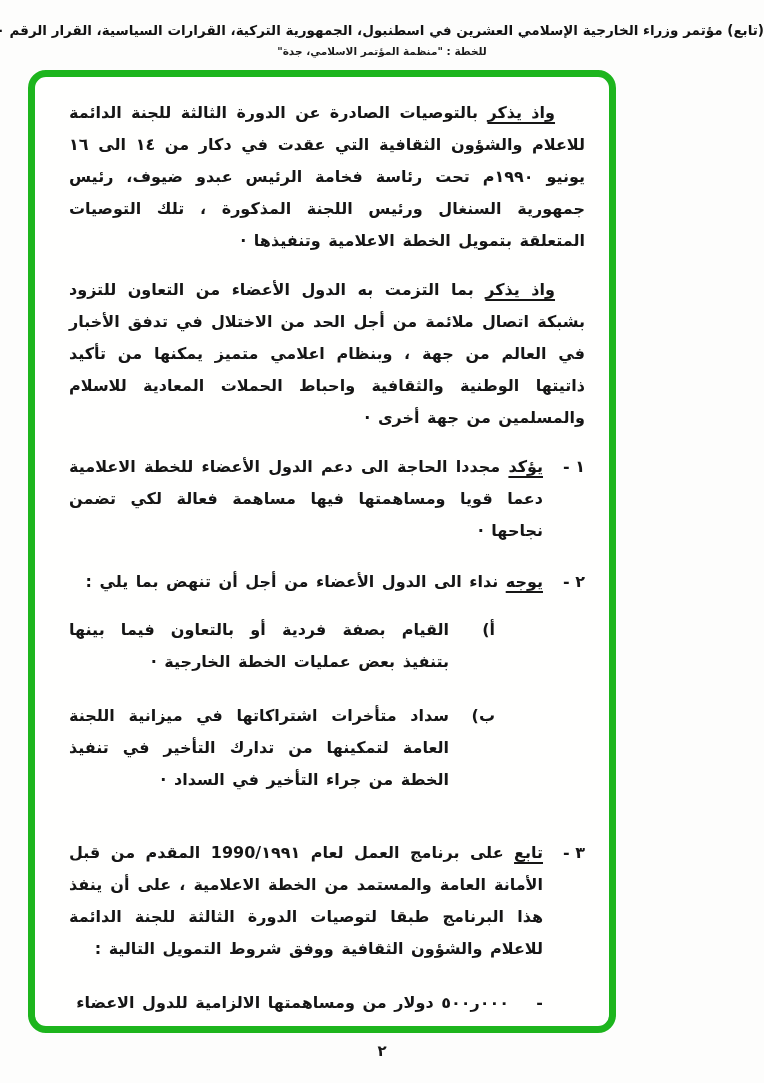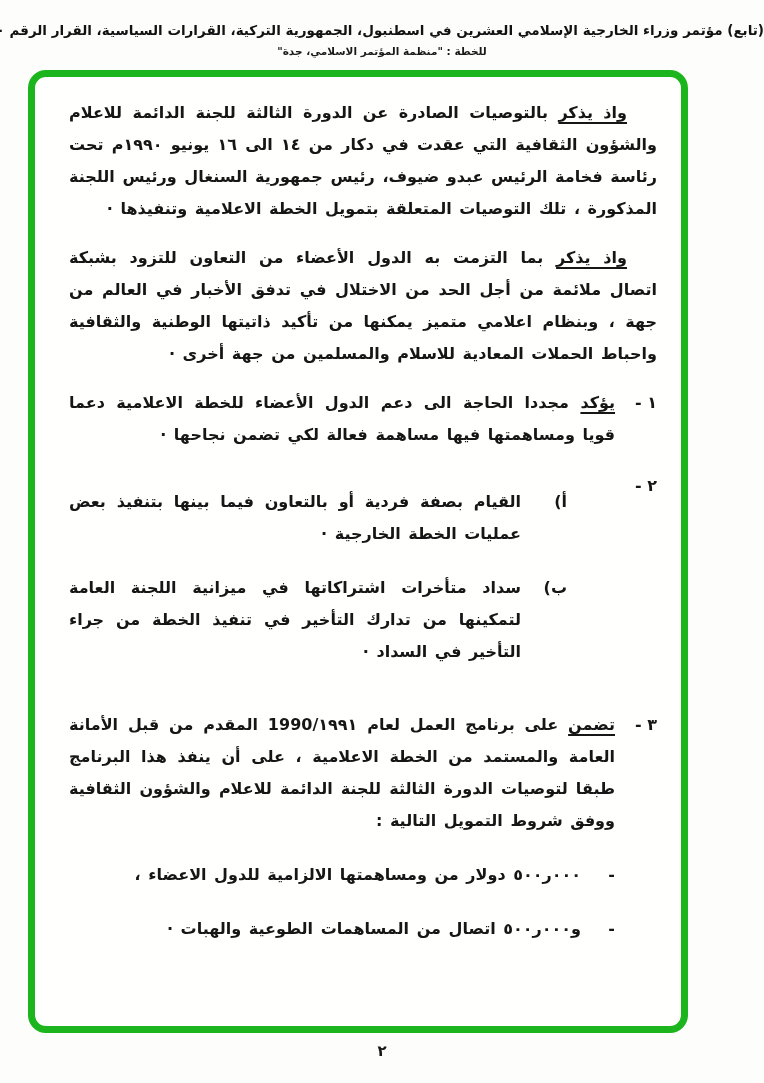--- a/index.html
+++ b/index.html
@@ -29,21 +29,21 @@
     text-align: center;
     font-size: 10.5px;
     font-weight: 700;
     margin-top: 7px;
     color: #1a1a1a;
   }
 
   
   .green-box {
     direction: rtl;
-    width: 660px;
+    width: 588px;
     height: 963px;
     margin: 13px 28px 0 28px;
     border: 7px solid var(--green, #1db51d);
     border-radius: 18px;
     padding: 20px 24px 20px 34px;
     overflow: hidden;
     background: #fffffe;
   }
   .body-text { font-size: 16px; font-weight: 700; line-height: 32px; }
 
@@ -92,37 +92,38 @@
     <p class="para"><span class="lead">واذ يذكر</span><span> بما التزمت به الدول الأعضاء من التعاون للتزود بشبكة اتصال ملائمة من أجل الحد من الاختلال في تدفق الأخبار في العالم من جهة ، وبنظام اعلامي متميز يمكنها من تأكيد ذاتيتها الوطنية والثقافية واحباط الحملات المعادية للاسلام والمسلمين من جهة أخرى ·</span></p>
 
     <div class="item">
       <span class="item-num">١ -</span>
       <div class="item-text"><span class="lead">يؤكد</span><span> مجددا الحاجة الى دعم الدول الأعضاء للخطة الاعلامية دعما قويا ومساهمتها فيها مساهمة فعالة لكي تضمن نجاحها ·</span></div>
     </div>
 
     <div class="item">
       <span class="item-num">٢ -</span>
       <div class="item-text">
+        <div><span class="lead">يوجه</span><span> نداء الى الدول الأعضاء من أجل أن تنهض بما يلي :</span></div>
 
         <div class="sub">
           <span class="sub-marker">أ)</span>
           <div class="sub-text">القيام بصفة فردية أو بالتعاون فيما بينها بتنفيذ بعض عمليات الخطة الخارجية ·</div>
         </div>
 
         <div class="sub">
           <span class="sub-marker">ب)</span>
           <div class="sub-text">سداد متأخرات اشتراكاتها في ميزانية اللجنة العامة لتمكينها من تدارك التأخير في تنفيذ الخطة من جراء التأخير في السداد ·</div>
         </div>
       </div>
     </div>
 
     <div class="item">
       <span class="item-num">٣ -</span>
       <div class="item-text">
-        <div><span class="lead">تضمن</span><span> على برنامج العمل لعام 1990/١٩٩١ المقدم من قبل الأمانة العامة والمستمد من الخطة الاعلامية ، على أن ينفذ هذا البرنامج طبقا لتوصيات الدورة الثالثة للجنة الدائمة للاعلام والشؤون الثقافية ووفق شروط التمويل التالية :</span></div>
+        <div><span class="lead">تابع</span><span> على برنامج العمل لعام 1990/١٩٩١ المقدم من قبل الأمانة العامة والمستمد من الخطة الاعلامية ، على أن ينفذ هذا البرنامج طبقا لتوصيات الدورة الثالثة للجنة الدائمة للاعلام والشؤون الثقافية ووفق شروط التمويل التالية :</span></div>
 
         <div class="dash-row">
           <span class="dash-marker">-</span>
           <div class="dash-text"><span></span><bdo dir="ltr">٥٠٠ر٠٠٠</bdo><span> دولار من ومساهمتها الالزامية للدول الاعضاء ،</span></div>
         </div>
 
         <div class="dash-row">
           <span class="dash-marker">-</span>
           <div class="dash-text"><span>و</span><bdo dir="ltr">٥٠٠ر٠٠٠</bdo><span> اتصال من المساهمات الطوعية والهبات ·</span></div>
         </div>

